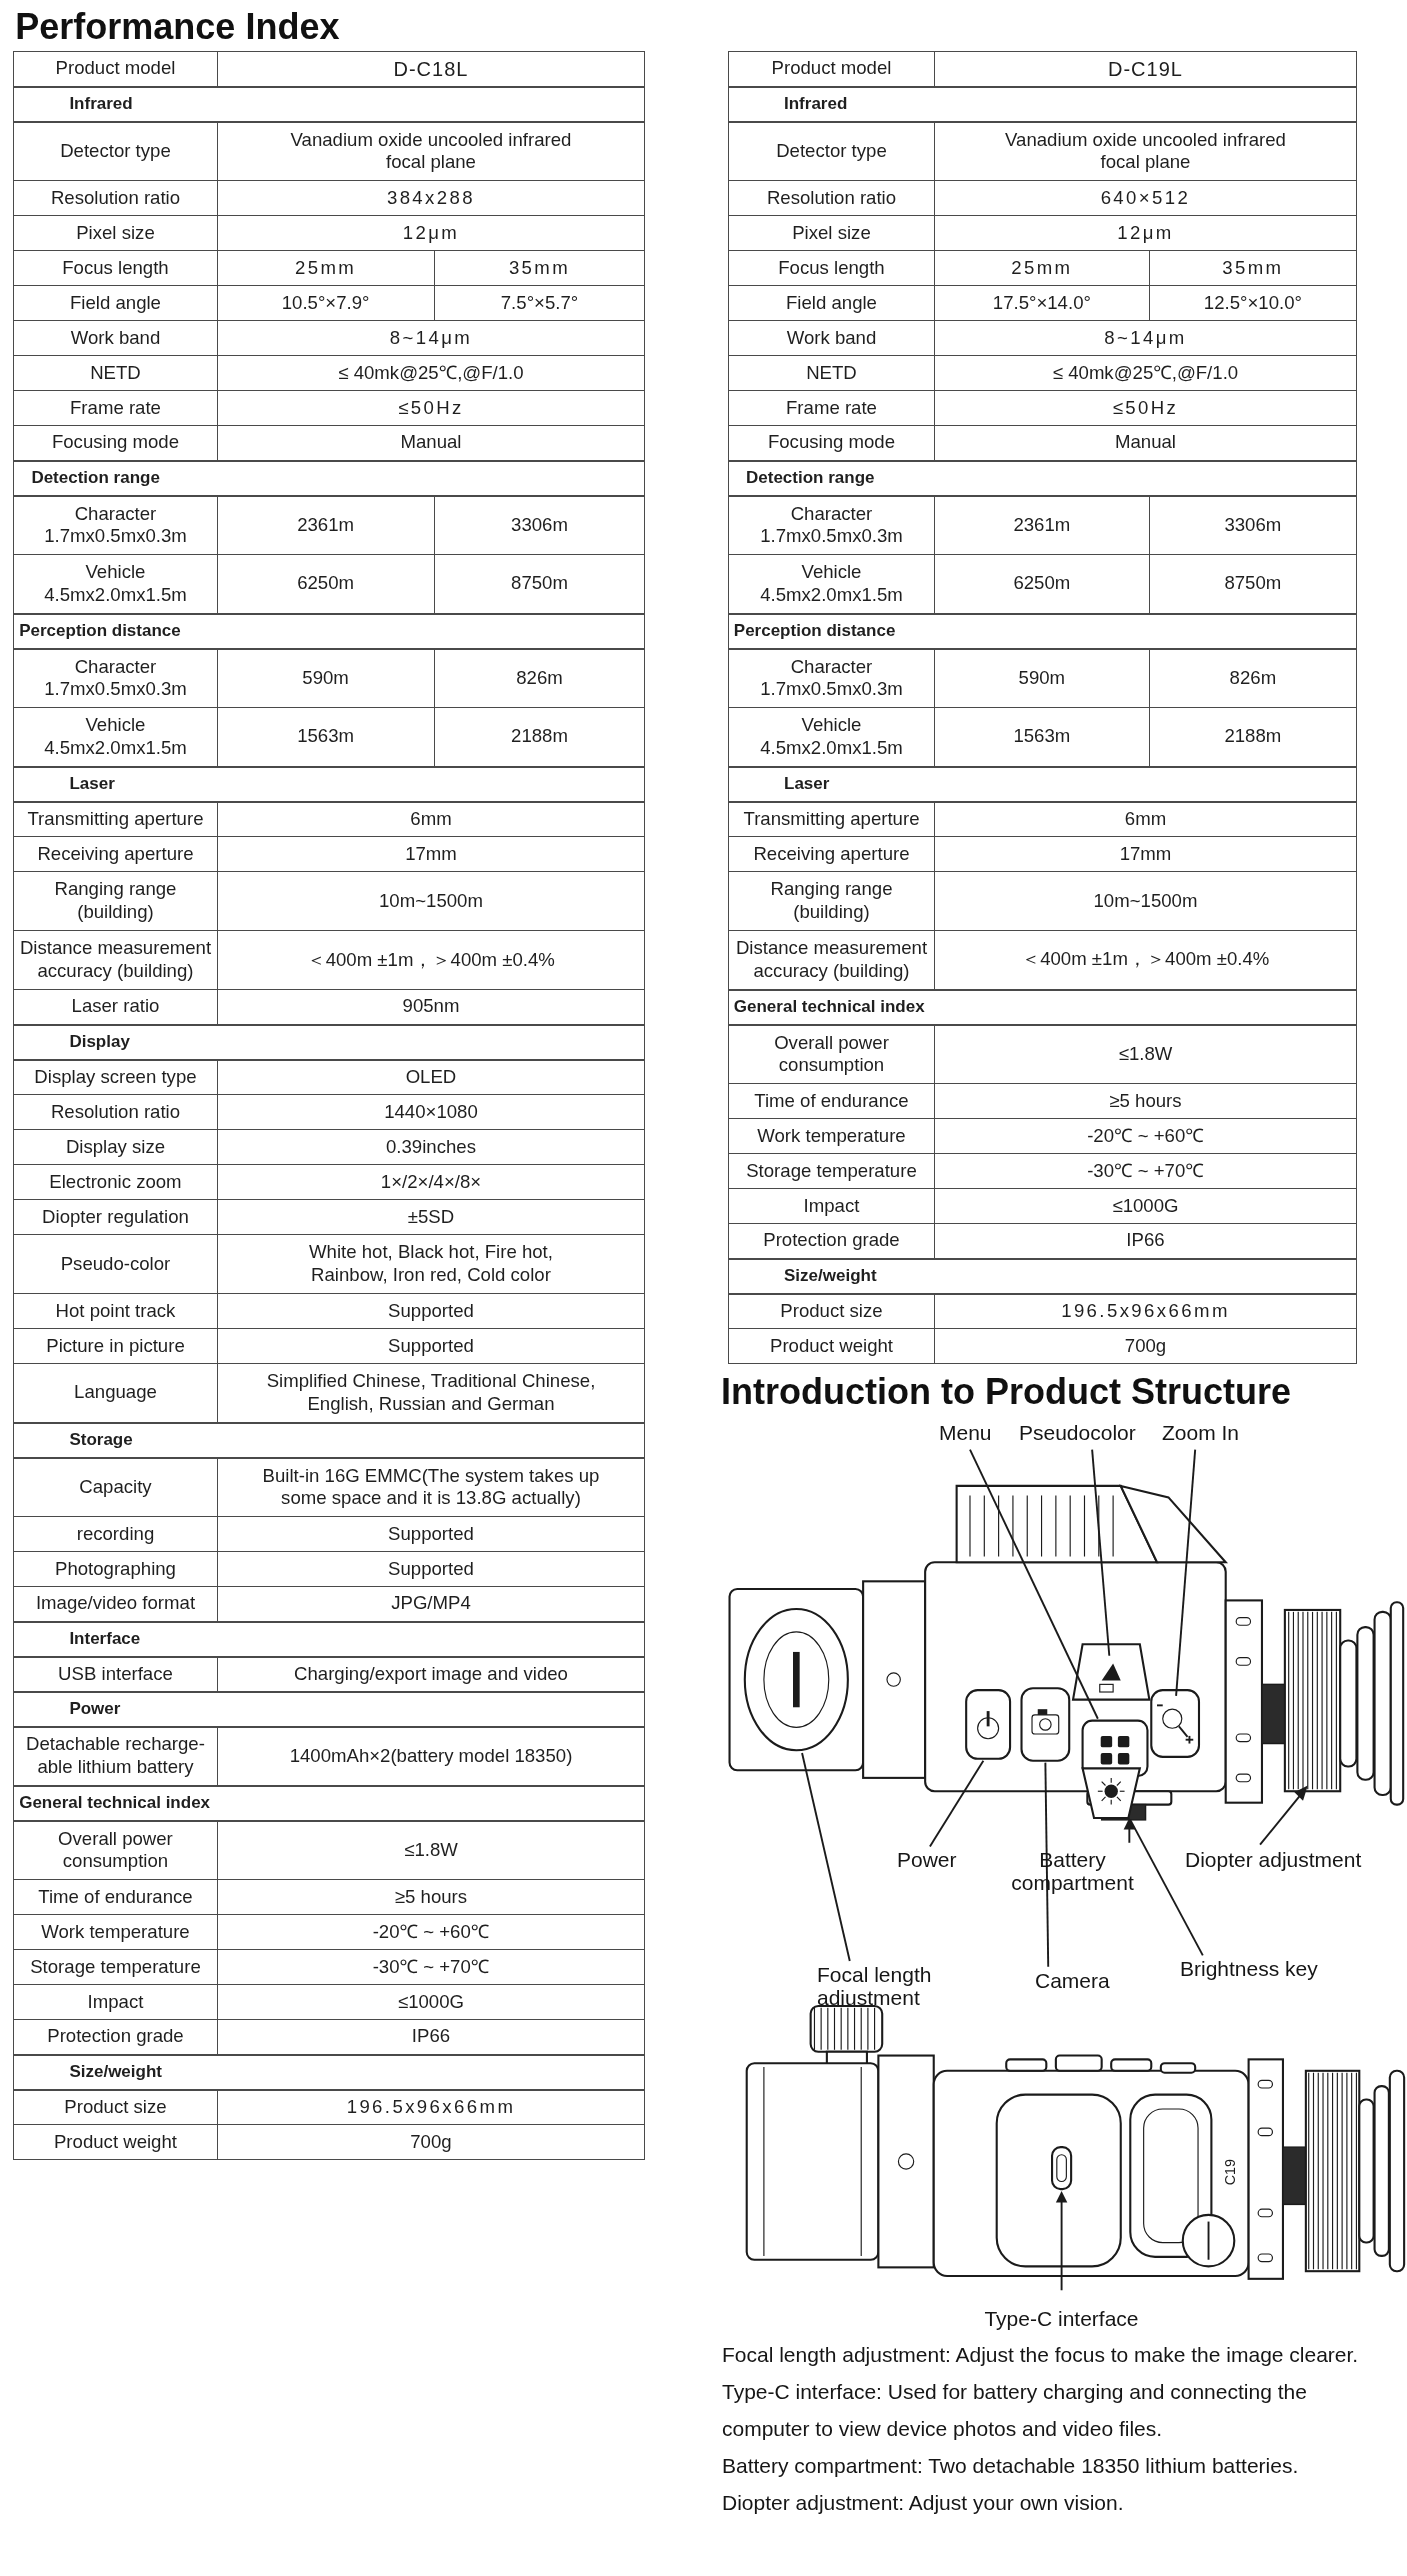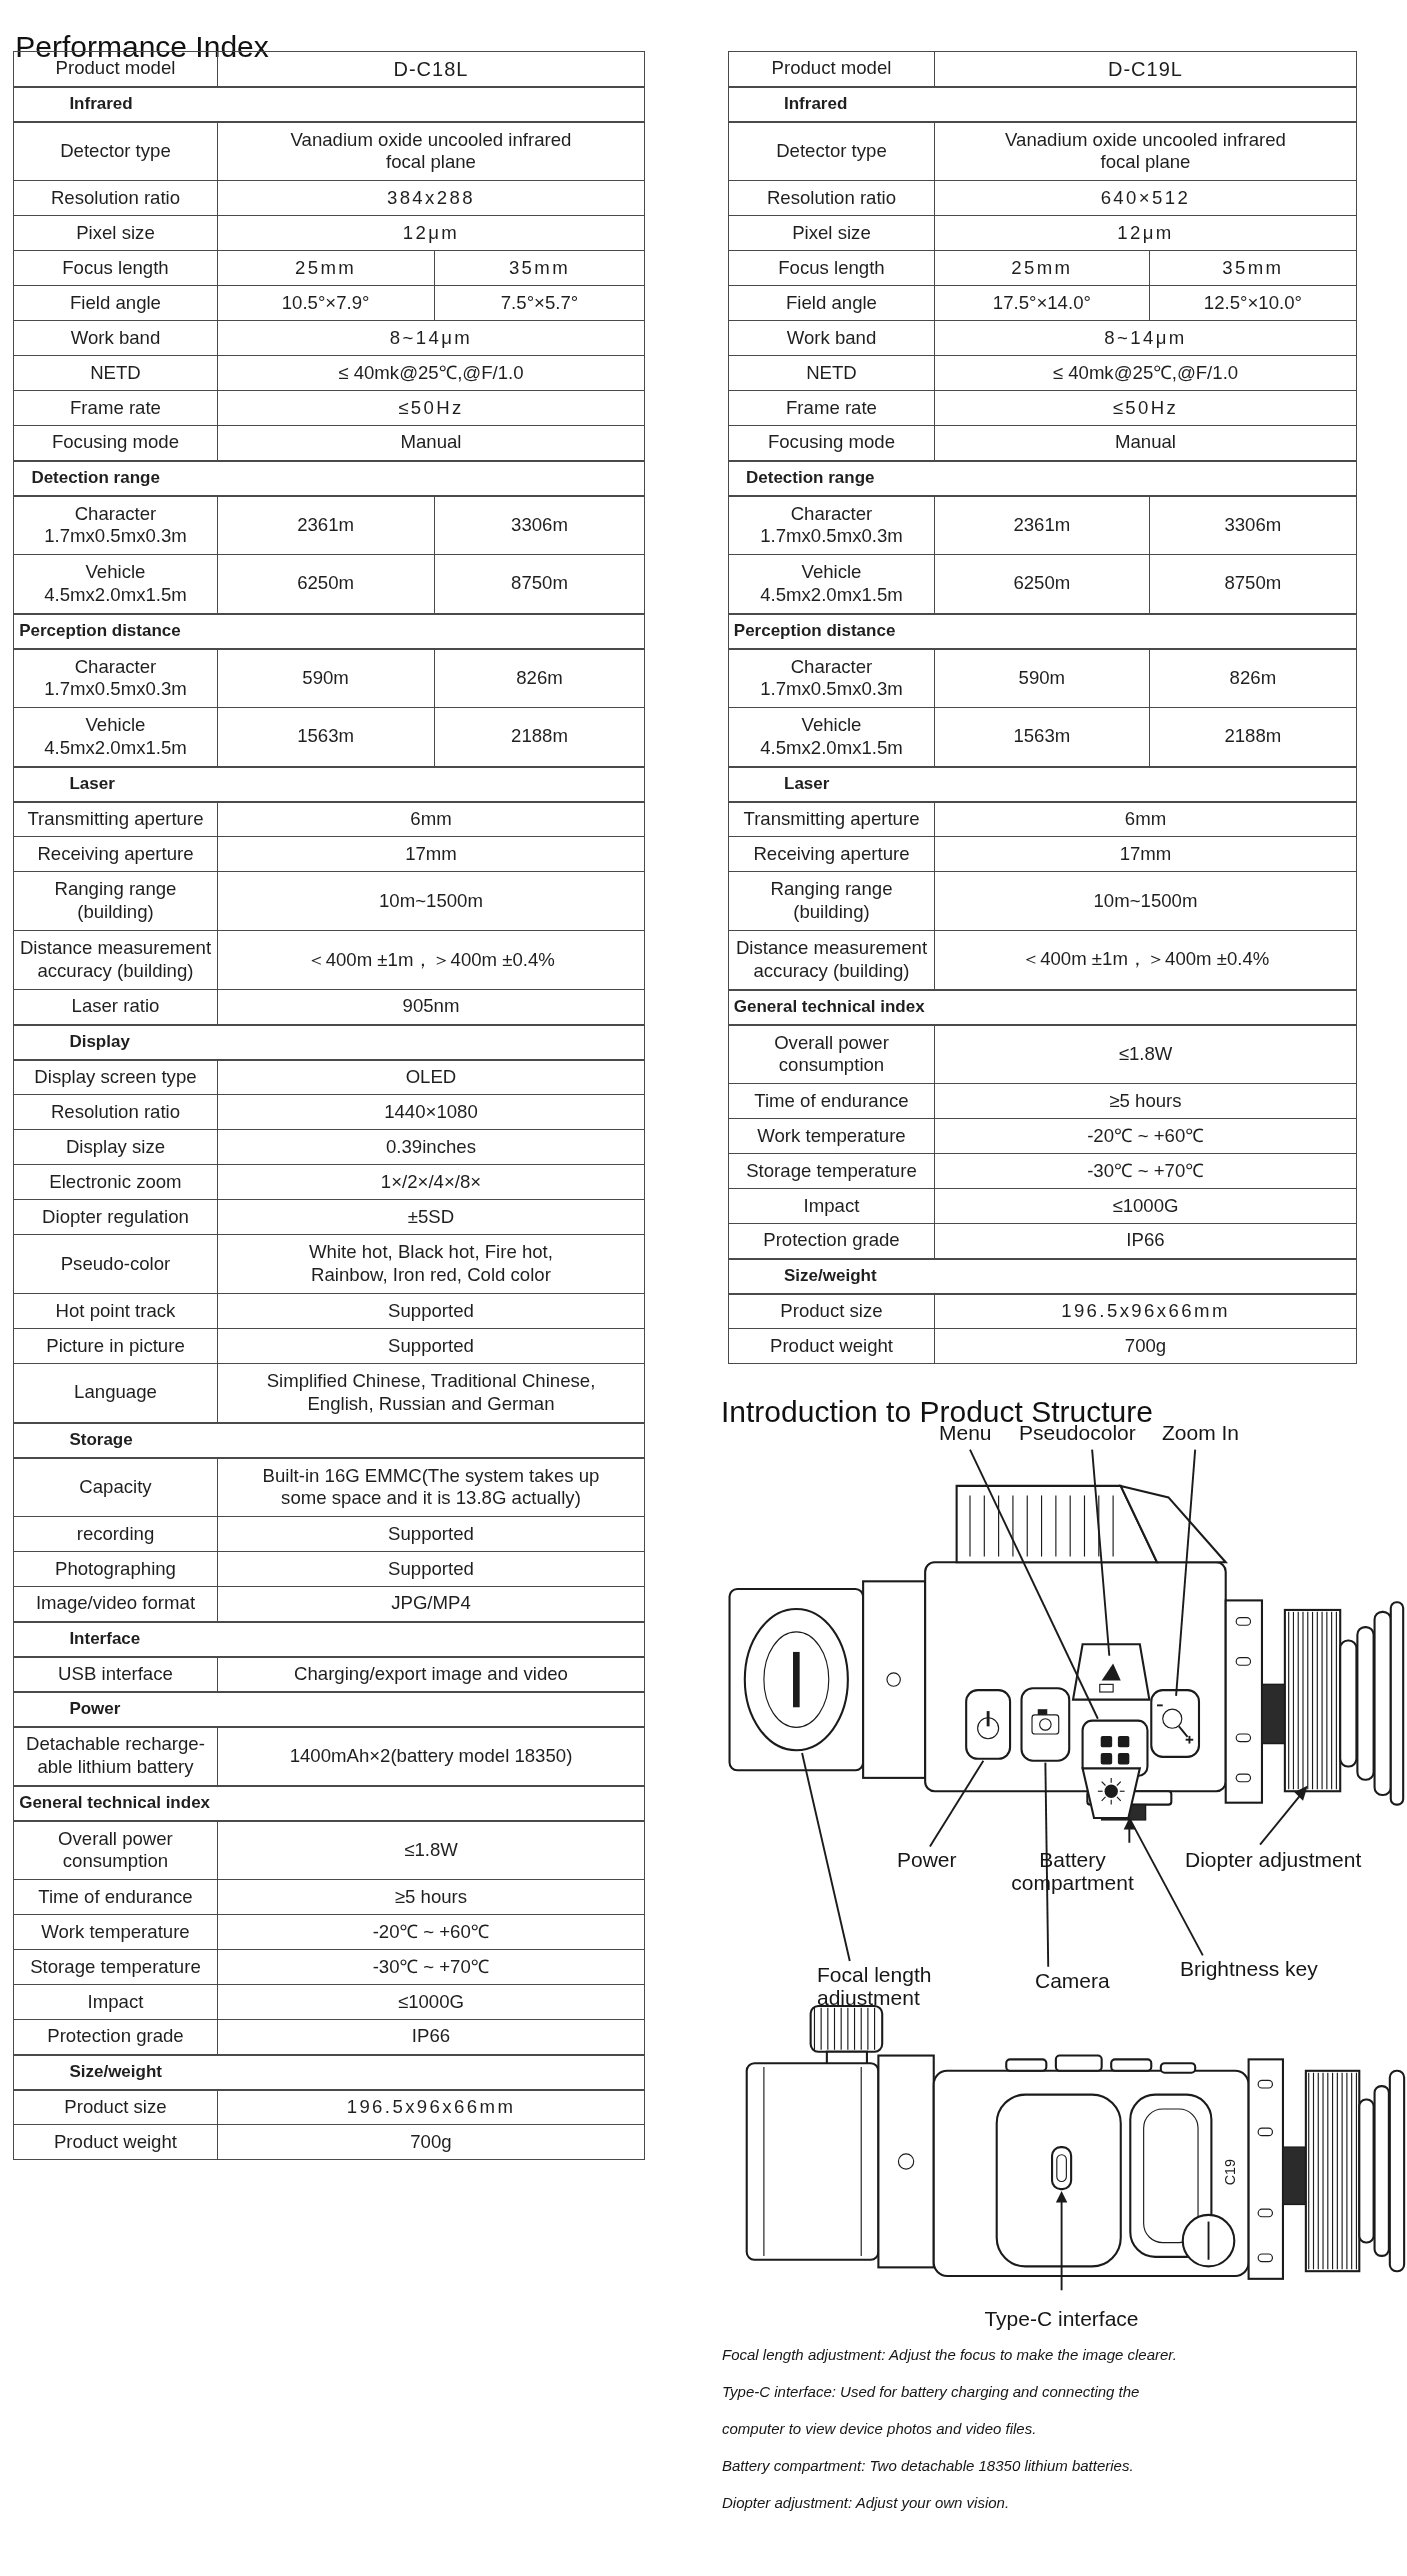--- a/index.html
+++ b/index.html
@@ -1,20 +1,20 @@
 <!DOCTYPE html>
 <html><head>
 <meta charset="utf-8">
 <style>
   html,body{margin:0;padding:0;}
   body{
     position:relative;width:1407px;height:2576px;background:#ffffff;
     font-family:"Liberation Sans", sans-serif;color:#1b1b1b;overflow:hidden;
   }
-  .h1{position:absolute;font-size:30px;font-weight:400;white-space:nowrap;color:#111;margin-top:24px;}
+  .h1{position:absolute;font-size:36px;font-weight:700;white-space:nowrap;color:#111;}
   #title-main{left:15.3px;top:5.7px;}
   #title-structure{left:721px;top:1371px;}
   .tblwrap{position:absolute;}
   #wrapL{left:13.4px;top:51px;width:632px;}
   #wrapR{left:728px;top:51px;width:629px;}
   table{border-collapse:collapse;width:100%;table-layout:fixed;}
   td{
     border:1px solid #4a4a4a;text-align:center;font-size:18.6px;padding:1px 3.8px;
     white-space:pre-line;line-height:1.22;color:#1f1f1f;vertical-align:middle;
     overflow:hidden;
@@ -24,21 +24,21 @@
   .ind-c{padding-left:55px;} .ind-s{padding-left:17px;} .ind-e{padding-left:4.8px;}
   td.big{font-size:20px;letter-spacing:1px;}
   td.sp{letter-spacing:2.4px;}
   tr.sec td{border-top:2.9px double #4a4a4a;border-bottom:2.9px double #4a4a4a;}
   .diagram{position:absolute;}
   #d1{left:720px;top:1398px;width:687px;height:630px;}
   #d2{left:720px;top:2004px;width:687px;height:334px;}
   .dlab{position:absolute;font-size:21px;color:#161616;white-space:pre-line;line-height:1.1;}
   .ctr{text-align:center;}
   #notes{position:absolute;left:722px;top:2336px;width:683px;}
-  .note{font-size:15px;height:37px;line-height:37px;color:#161616;white-space:nowrap;font-style:italic;}
+  .note{font-size:21px;height:37px;line-height:37px;color:#161616;white-space:nowrap;}
   svg{position:absolute;left:0;top:0;}
   .ln{stroke:#1b1b1b;stroke-width:2;fill:none;}
   .shape{fill:#ffffff;stroke:#1b1b1b;stroke-width:2.2;}
   .thin{stroke:#1b1b1b;stroke-width:1.2;fill:none;}
   .dark{fill:#2b2b2b;stroke:#1b1b1b;stroke-width:1.5;}
   .glyph{fill:#1b1b1b;}
 </style>
 </head>
 <body>
 

